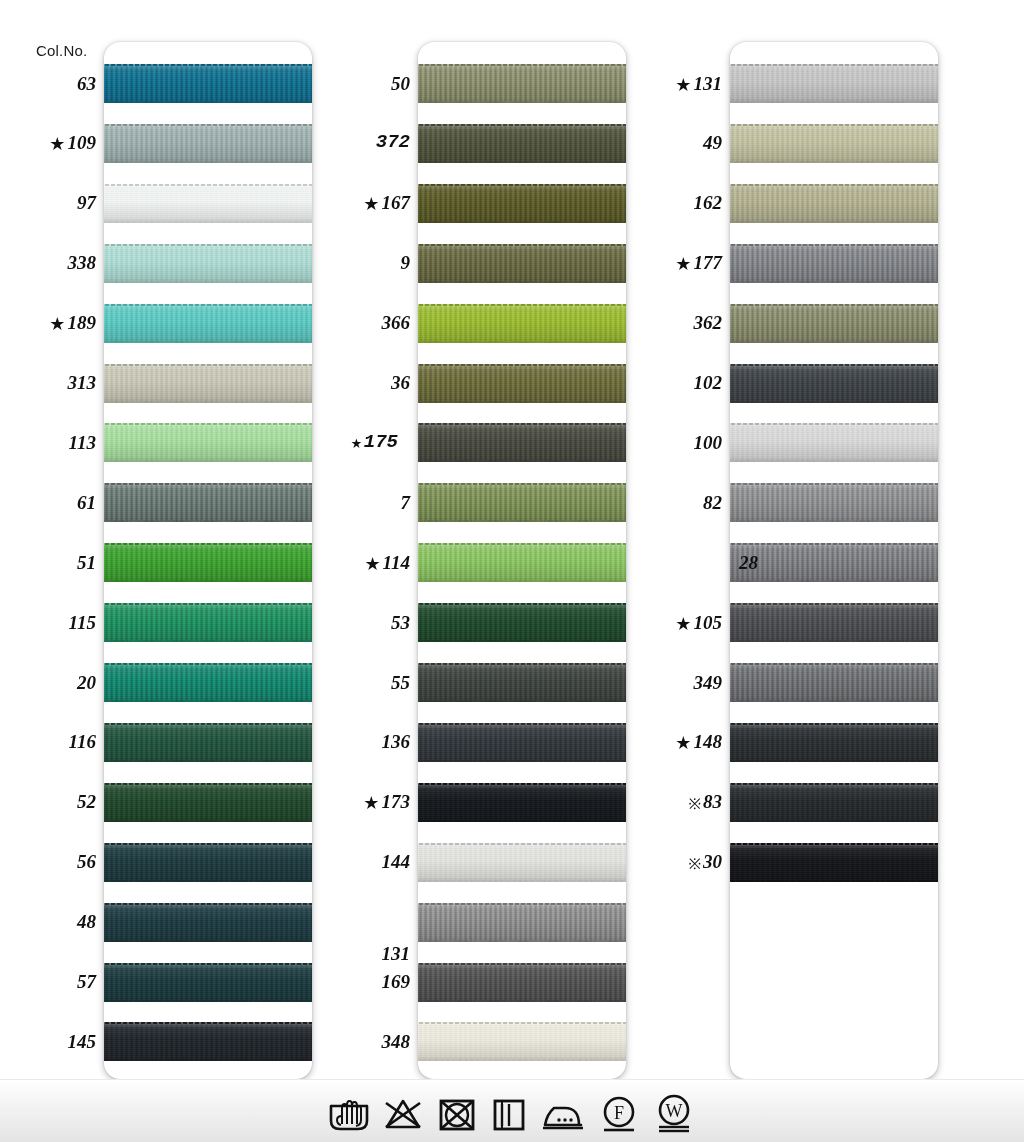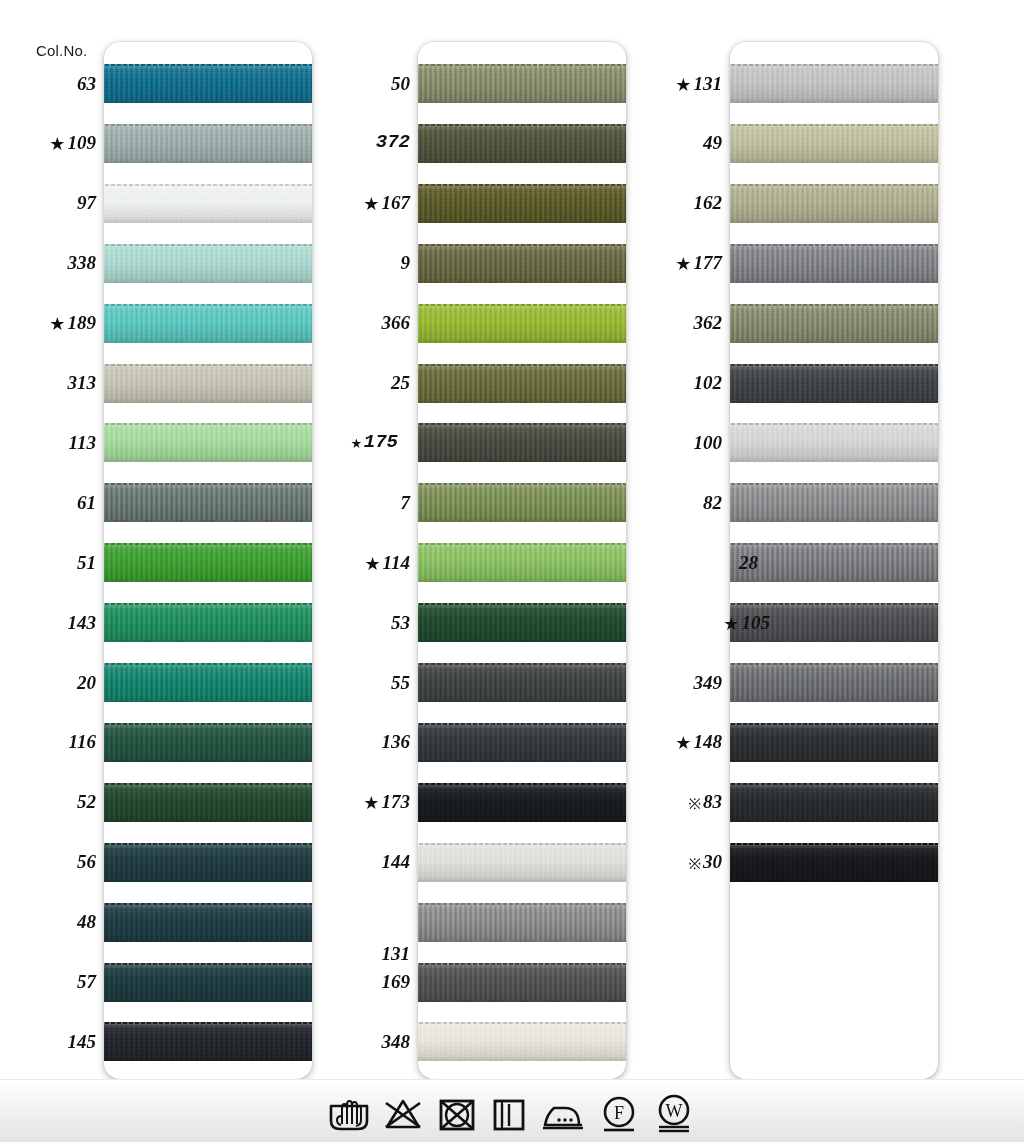--- a/index.html
+++ b/index.html
@@ -252,21 +252,21 @@
       </div>
       <div class="label-row" style="left: -24px; width: 120px; top: 73.5px; position: absolute;"><span>63</span></div>
       <div class="label-row" style="left: -24px; width: 120px; top: 133.4px; position: absolute;"><span class="mark star">★</span><span>109</span></div>
       <div class="label-row" style="left: -24px; width: 120px; top: 193.3px; position: absolute;"><span>97</span></div>
       <div class="label-row" style="left: -24px; width: 120px; top: 253.2px; position: absolute;"><span>338</span></div>
       <div class="label-row" style="left: -24px; width: 120px; top: 313.1px; position: absolute;"><span class="mark star">★</span><span>189</span></div>
       <div class="label-row" style="left: -24px; width: 120px; top: 373px; position: absolute;"><span>313</span></div>
       <div class="label-row" style="left: -24px; width: 120px; top: 432.9px; position: absolute;"><span>113</span></div>
       <div class="label-row" style="left: -24px; width: 120px; top: 492.8px; position: absolute;"><span>61</span></div>
       <div class="label-row" style="left: -24px; width: 120px; top: 552.7px; position: absolute;"><span>51</span></div>
-      <div class="label-row" style="left: -24px; width: 120px; top: 612.6px; position: absolute;"><span>143</span></div>
+      <div class="label-row" style="left: -24px; width: 120px; top: 612.6px; position: absolute;"><span>115</span></div>
       <div class="label-row" style="left: -24px; width: 120px; top: 672.5px; position: absolute;"><span>20</span></div>
       <div class="label-row" style="left: -24px; width: 120px; top: 732.4px; position: absolute;"><span>116</span></div>
       <div class="label-row" style="left: -24px; width: 120px; top: 792.3px; position: absolute;"><span>52</span></div>
       <div class="label-row" style="left: -24px; width: 120px; top: 852.2px; position: absolute;"><span>56</span></div>
       <div class="label-row" style="left: -24px; width: 120px; top: 912.1px; position: absolute;"><span>48</span></div>
       <div class="label-row" style="left: -24px; width: 120px; top: 972px; position: absolute;"><span>57</span></div>
       <div class="label-row" style="left: -24px; width: 120px; top: 1031.9px; position: absolute;"><span>145</span></div>
       <div class="card" style="left: 418px; top: 42px; width: 208px; height: 1037px;">
         <div class="card-inner">
           <div class="ribbon" style="top: 22px; height: 39px; background: rgb(139, 143, 110); color: rgb(139, 143, 110);">
@@ -388,21 +388,21 @@
             <div class="edge top" style="color: rgb(194, 192, 182);"></div>
             <div class="edge bot" style="color: rgb(194, 192, 182);"></div>
           </div>
         </div>
       </div>
       <div class="label-row" style="left: 290px; width: 120px; top: 73.5px; position: absolute;"><span>50</span></div>
       <div class="label-row" style="left: 290px; width: 120px; top: 133.4px; position: absolute; font-family: Liberation Mono, monospace;"><span>372</span></div>
       <div class="label-row" style="left: 290px; width: 120px; top: 193.3px; position: absolute;"><span class="mark star">★</span><span>167</span></div>
       <div class="label-row" style="left: 290px; width: 120px; top: 253.2px; position: absolute;"><span>9</span></div>
       <div class="label-row" style="left: 290px; width: 120px; top: 313.1px; position: absolute;"><span>366</span></div>
-      <div class="label-row" style="left: 290px; width: 120px; top: 373px; position: absolute;"><span>25</span></div>
+      <div class="label-row" style="left: 290px; width: 120px; top: 373px; position: absolute;"><span>36</span></div>
       <div class="label-row" style="left: 278px; width: 120px; top: 432.9px; position: absolute; font-family: Liberation Mono, monospace;"><span class="mark star">★</span><span>175</span></div>
       <div class="label-row" style="left: 290px; width: 120px; top: 492.8px; position: absolute;"><span>7</span></div>
       <div class="label-row" style="left: 290px; width: 120px; top: 552.7px; position: absolute;"><span class="mark star">★</span><span>114</span></div>
       <div class="label-row" style="left: 290px; width: 120px; top: 612.6px; position: absolute;"><span>53</span></div>
       <div class="label-row" style="left: 290px; width: 120px; top: 672.5px; position: absolute;"><span>55</span></div>
       <div class="label-row" style="left: 290px; width: 120px; top: 732.4px; position: absolute;"><span>136</span></div>
       <div class="label-row" style="left: 290px; width: 120px; top: 792.3px; position: absolute;"><span class="mark star">★</span><span>173</span></div>
       <div class="label-row" style="left: 290px; width: 120px; top: 852.2px; position: absolute;"><span>144</span></div>
       <div class="label-row" style="left: 290px; width: 120px; top: 912.1px; position: absolute; margin-top: 32px;"><span>131</span></div>
       <div class="label-row" style="left: 290px; width: 120px; top: 972px; position: absolute;"><span>169</span></div>
@@ -511,21 +511,21 @@
       </div>
       <div class="label-row" style="left: 602px; width: 120px; top: 73.5px; position: absolute;"><span class="mark star">★</span><span>131</span></div>
       <div class="label-row" style="left: 602px; width: 120px; top: 133.4px; position: absolute;"><span>49</span></div>
       <div class="label-row" style="left: 602px; width: 120px; top: 193.3px; position: absolute;"><span>162</span></div>
       <div class="label-row" style="left: 602px; width: 120px; top: 253.2px; position: absolute;"><span class="mark star">★</span><span>177</span></div>
       <div class="label-row" style="left: 602px; width: 120px; top: 313.1px; position: absolute;"><span>362</span></div>
       <div class="label-row" style="left: 602px; width: 120px; top: 373px; position: absolute;"><span>102</span></div>
       <div class="label-row" style="left: 602px; width: 120px; top: 432.9px; position: absolute;"><span>100</span></div>
       <div class="label-row" style="left: 602px; width: 120px; top: 492.8px; position: absolute;"><span>82</span></div>
       <div class="label-row" style="left: 602px; width: 120px; top: 552.7px; position: absolute; margin-left: 36px;"><span>28</span></div>
-      <div class="label-row" style="left: 602px; width: 120px; top: 612.6px; position: absolute; padding-left: 48px;"><span class="mark star">★</span><span>105</span></div>
+      <div class="label-row" style="left: 602px; width: 120px; top: 612.6px; position: absolute;"><span class="mark star">★</span><span>105</span></div>
       <div class="label-row" style="left: 602px; width: 120px; top: 672.5px; position: absolute;"><span>349</span></div>
       <div class="label-row" style="left: 602px; width: 120px; top: 732.4px; position: absolute;"><span class="mark star">★</span><span>148</span></div>
       <div class="label-row" style="left: 602px; width: 120px; top: 792.3px; position: absolute;"><span class="mark ref">※</span><span>83</span></div>
       <div class="label-row" style="left: 602px; width: 120px; top: 852.2px; position: absolute;"><span class="mark ref">※</span><span>30</span></div>
     </div>
 
   <div class="carebar">
     <div class="care-icons" id="care-icons">
         <span>
     <svg width="44" height="40" viewBox="0 0 44 40">

